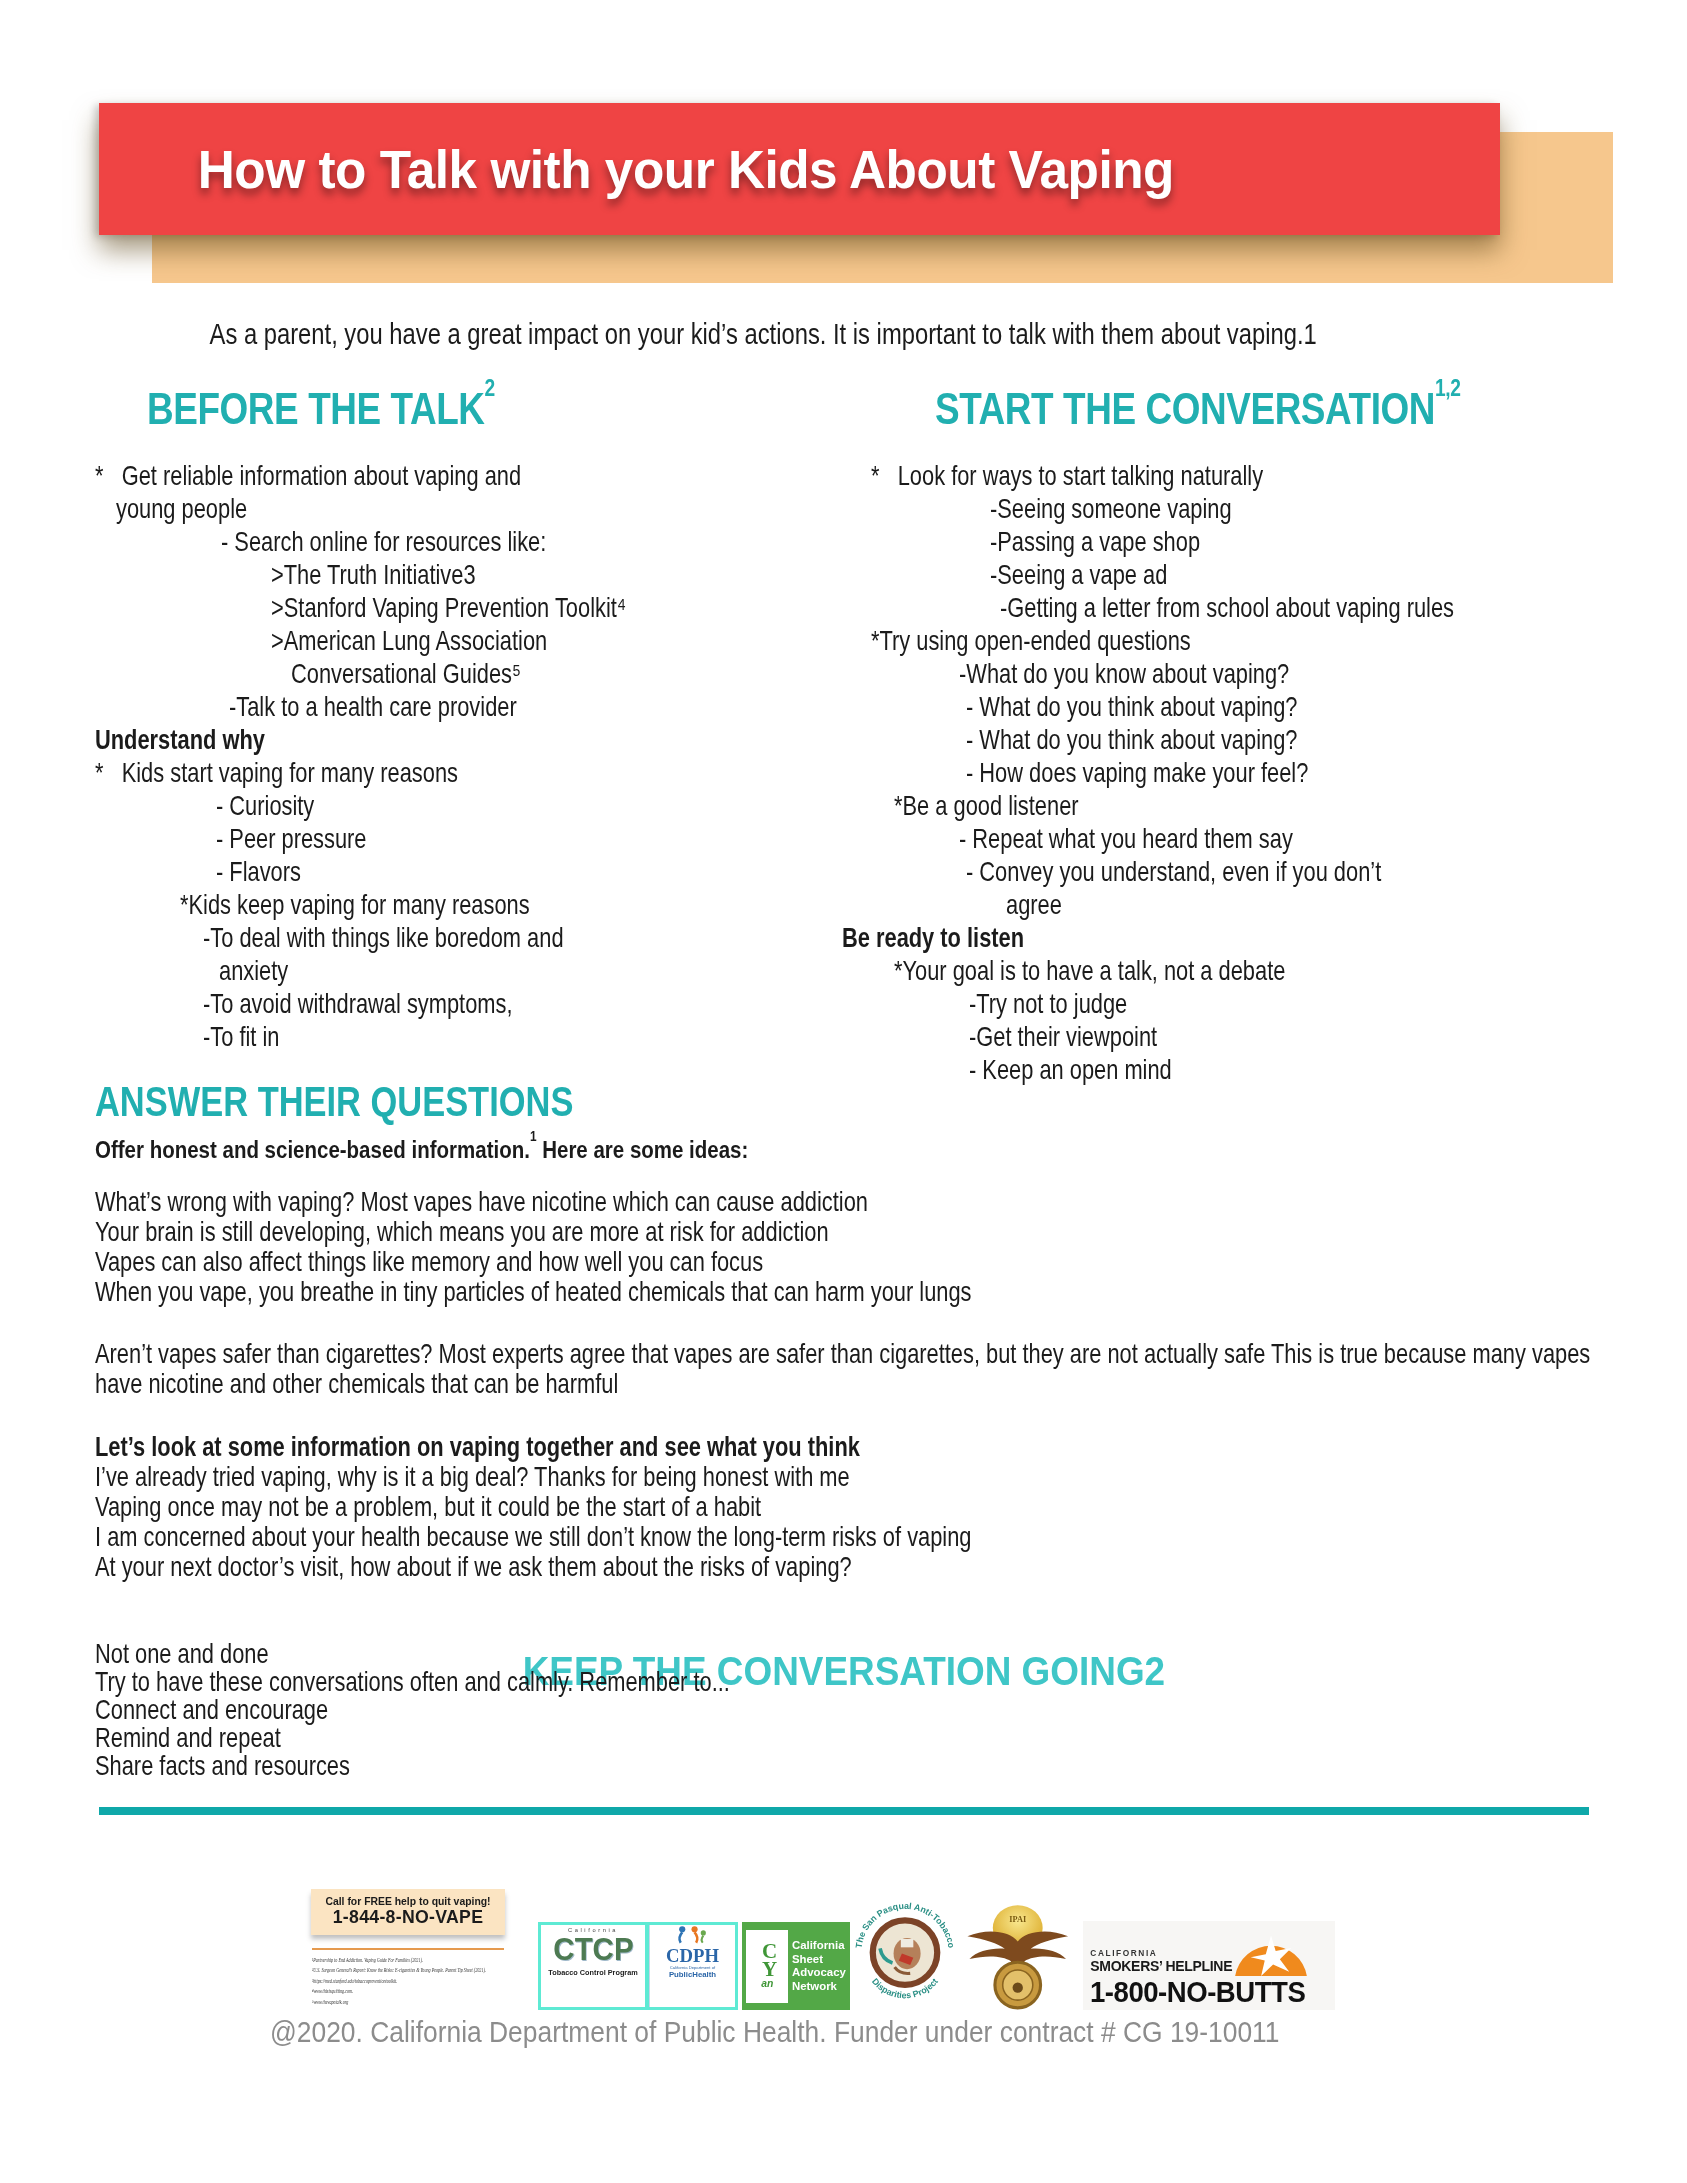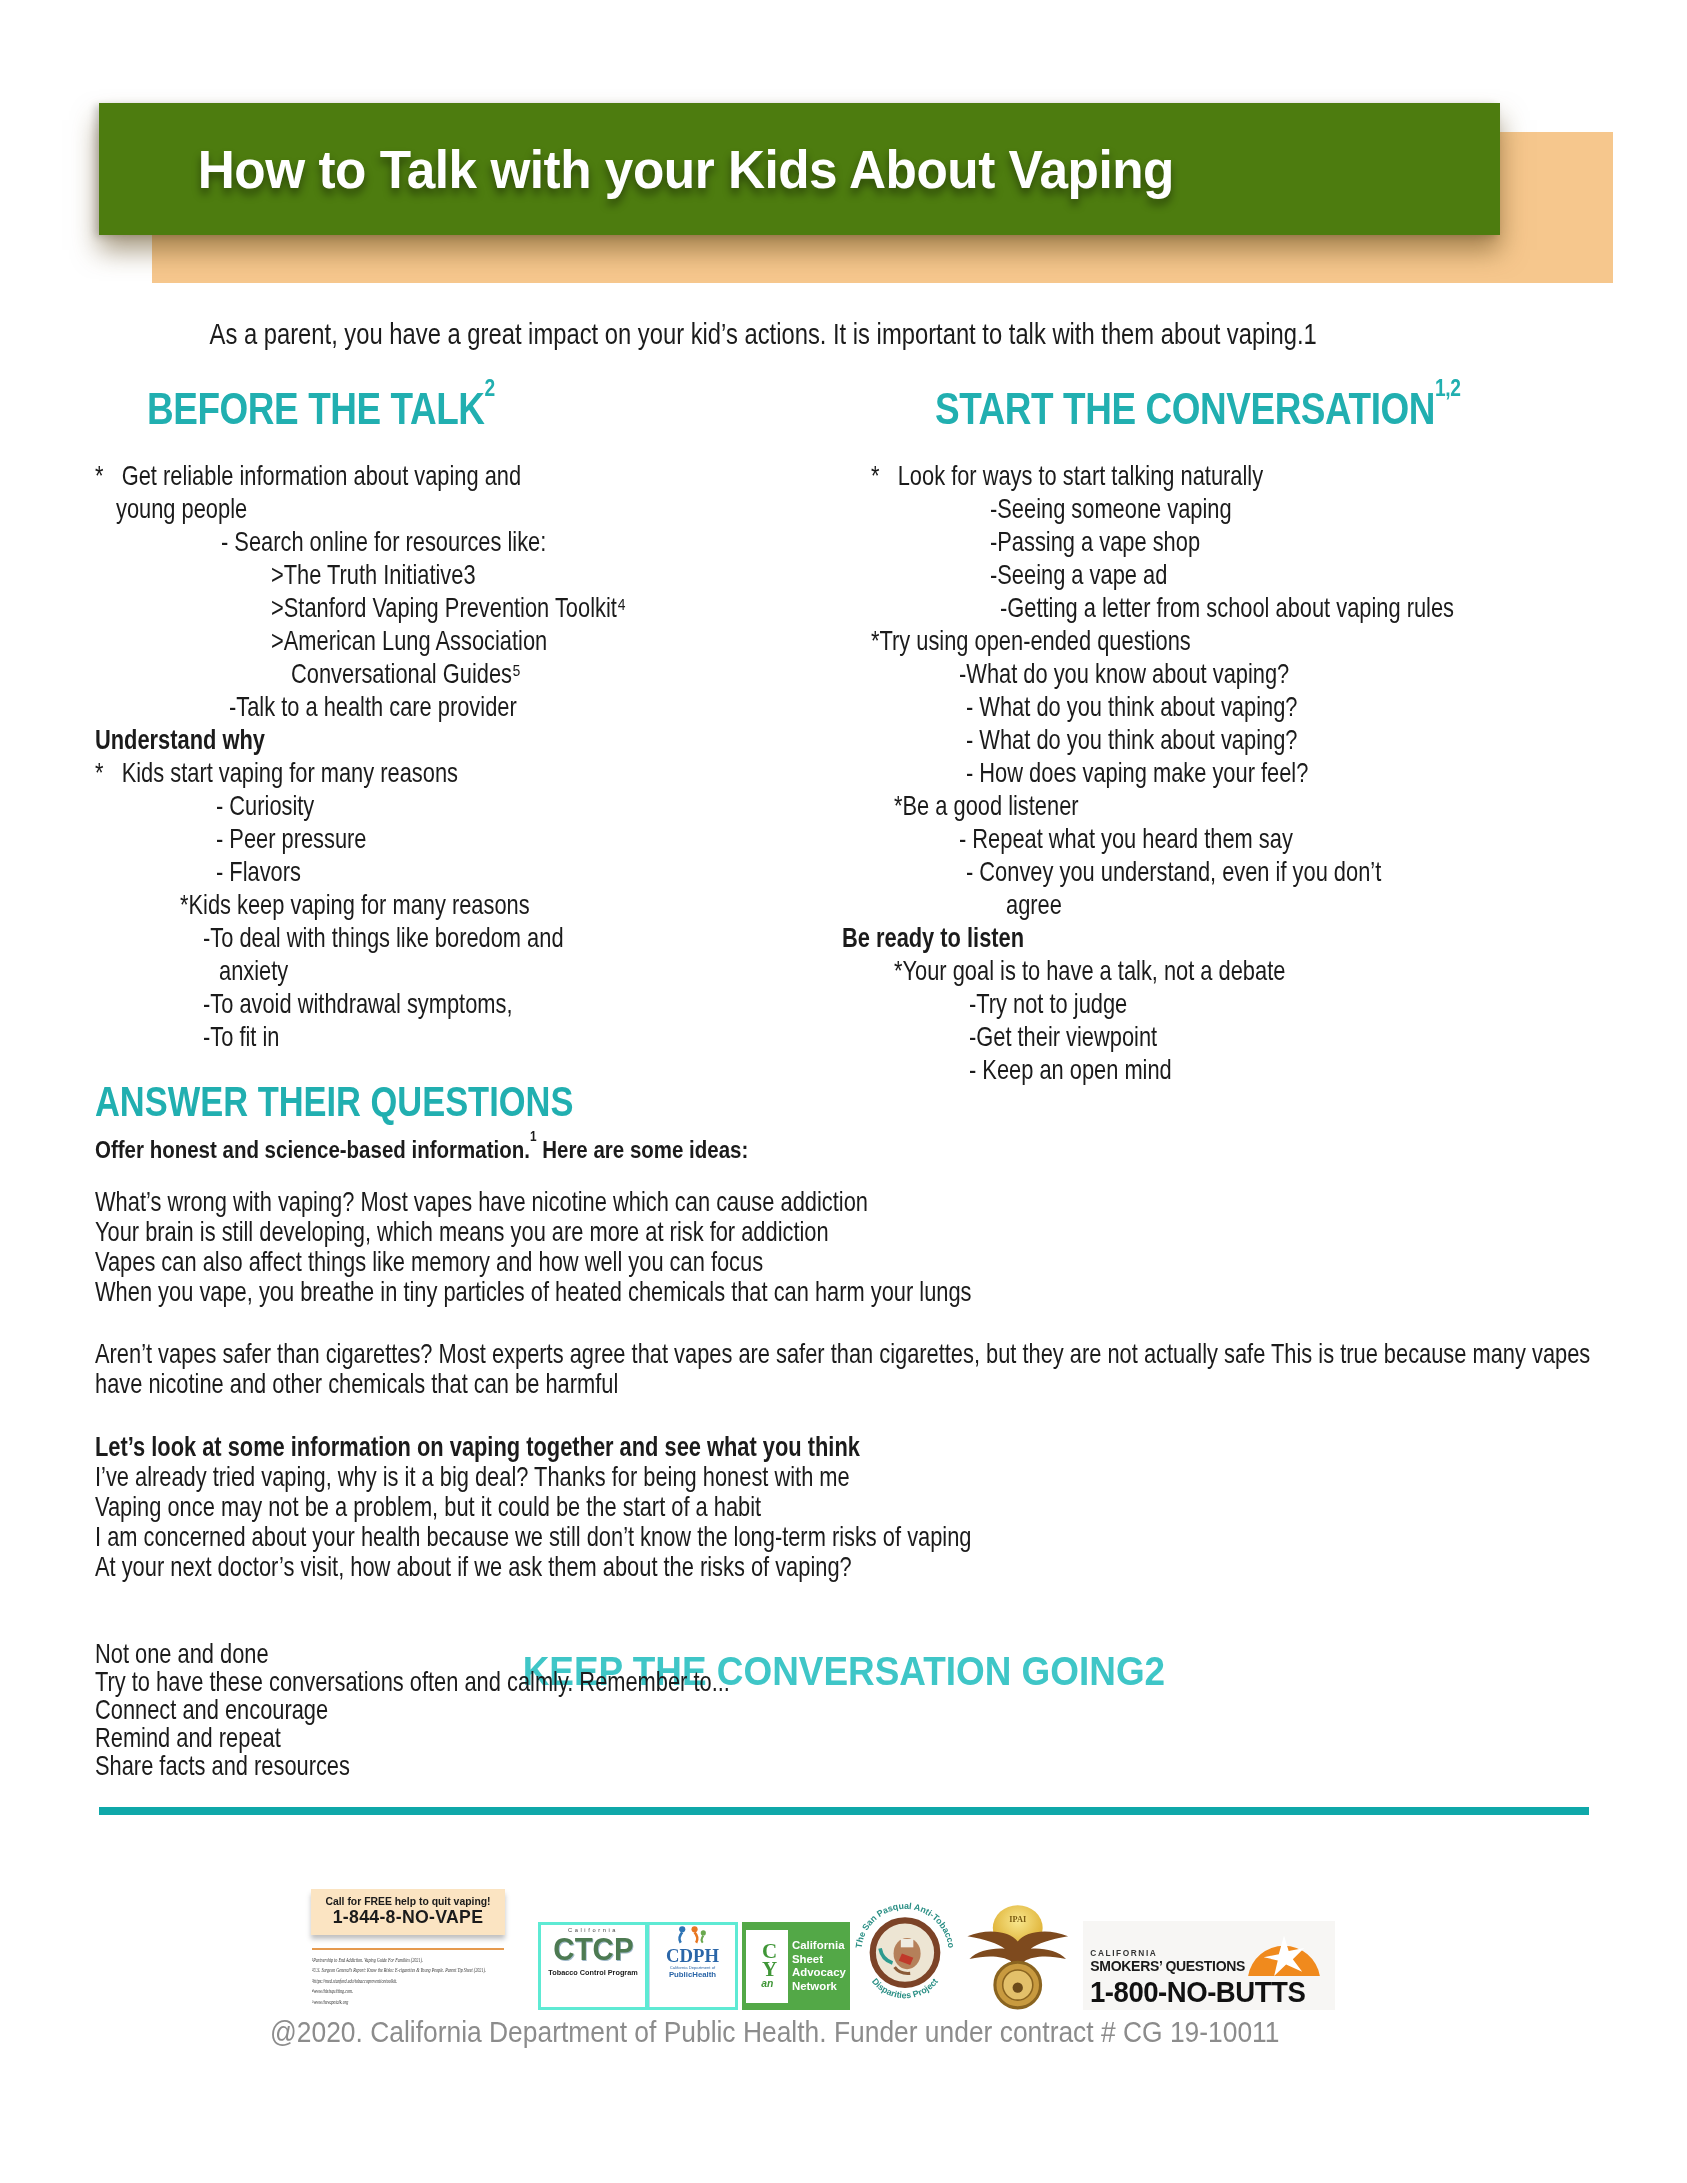--- a/index.html
+++ b/index.html
@@ -3,21 +3,21 @@
 <meta charset="utf-8">
 <style>
   html,body{margin:0;padding:0;}
   body{
     width:1687px;height:2183px;position:relative;background:#ffffff;
     font-family:"Liberation Sans","DejaVu Sans",sans-serif;color:#1b1b1b;overflow:hidden;
   }
   
   .orange-block{position:absolute;left:152px;top:132px;width:1461px;height:151px;background:#F6C78D;}
   .teal-banner{
-    position:absolute;left:99px;top:103px;width:1401px;height:132px;background:#4d7c0f;
+    position:absolute;left:99px;top:103px;width:1401px;height:132px;background:#ef4444;
     display:flex;align-items:center;box-shadow:0 15.6px 25px rgba(96,72,28,.55),-4.2px 2.1px 7.3px rgba(0,0,0,.18);
   }
   .banner-title{
     display:inline-block;font-size:54px;font-weight:bold;color:#ffffff;padding-left:104px;
     white-space:pre;letter-spacing:-0.5px;transform:scaleX(.95);transform-origin:0 50%;
     text-shadow:0 6.2px 8.3px rgba(0,0,0,.42);
   }
   
   .intro{position:absolute;left:0;top:318px;width:1526px;text-align:center;font-size:29px;}
   .intro .cx{display:inline-block;white-space:pre;transform:scaleX(.82);transform-origin:50% 50%;}
@@ -279,21 +279,21 @@
       <circle cx="107" cy="162" r="44" fill="#C89A3F" stroke="#8A6420" stroke-width="6"></circle>
       <circle cx="107" cy="162" r="29" fill="#E3C06A" stroke="#8A6420" stroke-width="3"></circle>
       <circle cx="107" cy="167" r="10" fill="#6B4A1A"></circle>
     </svg>
   </div>
 
   <div class="nobutts">
     <div class="nb-top">
       <div class="nb-texts">
         <div class="nb-small">CALIFORNIA</div>
-        <div class="nb-mid">SMOKERS’ QUESTIONS</div>
+        <div class="nb-mid">SMOKERS’ HELPLINE</div>
       </div>
       <svg width="78" height="52" viewBox="0 0 150 100">
         <path d="M6 100 A 70 70 0 0 1 144 100 Z" fill="#F08A1D"></path>
         <polygon points="75,22 84,52 114,46 92,68 110,92 79,78 56,100 63,70 36,64 65,58" fill="#ffffff"></polygon>
       </svg>
     </div>
     <div class="nb-big">1-800-NO-BUTTS</div>
   </div>
 
   <div class="credit">

